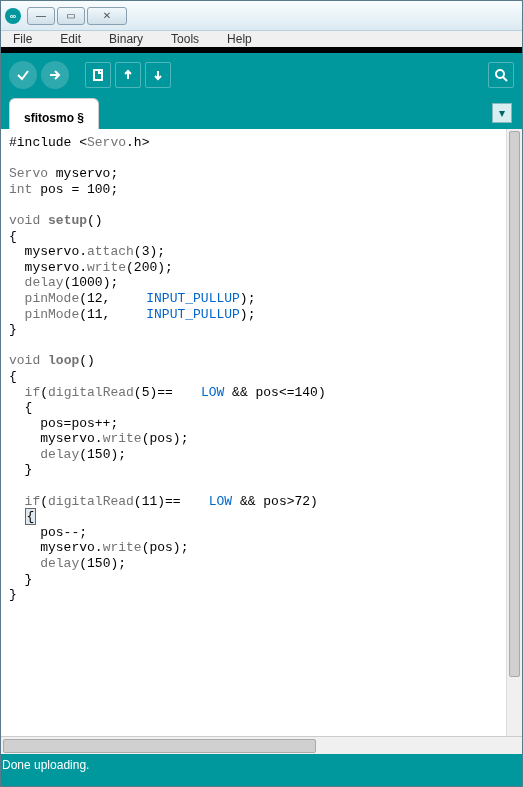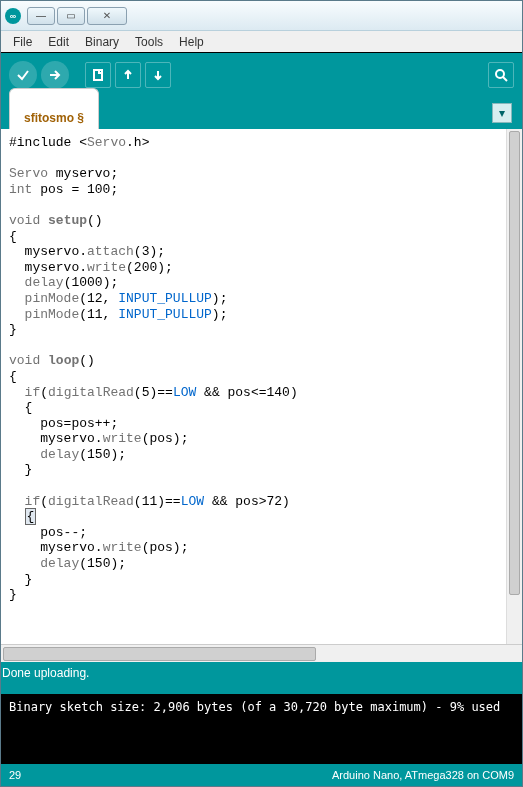--- a/index.html
+++ b/index.html
@@ -5,35 +5,35 @@
   * { margin: 0; padding: 0; box-sizing: border-box; }
   body { font-family: "Segoe UI", Tahoma, sans-serif; font-size: 12px; background: #d4e8f0; width: 523px; height: 787px; overflow: hidden; }
   .window { width: 523px; height: 787px; border: 1px solid #5a7a8a; background: #eaf4f8; display: flex; flex-direction: column; }
   .titlebar { height: 30px; background: linear-gradient(#f8fcfe,#dceaf2); display: flex; align-items: center; padding: 0 4px; border-bottom: 1px solid #b8d0dc; }
   .titlebar-icon { width: 16px; height: 16px; border-radius: 50%; background: #00979d; color: #fff; font-size: 9px; font-weight: bold; display: flex; align-items: center; justify-content: center; margin-right: 6px; }
   .titlebar-title { flex: 1; font-size: 13px; color: #333; }
   .titlebar-blur { color: #aaa; margin-left: 6px; filter: blur(1px); font-size: 12px; }
   .win-controls { display: flex; gap: 2px; }
   .win-btn { width: 28px; height: 18px; border: 1px solid #8aa0b0; border-radius: 3px; background: linear-gradient(#f0f8fc,#d0e0ea); display: flex; align-items: center; justify-content: center; font-size: 10px; color: #444; }
   .win-btn.close { width: 40px; color: #555; }
-  .menubar { height: 22px; background: #f0f0f0; display: flex; align-items: center; padding: 0 6px; gap: 4px; border-bottom: 1px solid #000000; }
+  .menubar { height: 22px; background: #f0f0f0; display: flex; align-items: center; padding: 0 6px; gap: 16px; border-bottom: 6px solid #000000; }
   .menu-item { padding: 2px 6px; color: #333; font-size: 12px; }
   .toolbar { height: 44px; background: #00979d; display: flex; align-items: center; padding: 0 8px; gap: 4px; }
   .tool-btn { width: 28px; height: 28px; border-radius: 3px; display: flex; align-items: center; justify-content: center; color: #fff; }
   .tool-btn.round { border-radius: 50%; background: rgba(255,255,255,0.18); }
   .tool-btn.square { background: rgba(255,255,255,0.0); border: 1px solid rgba(255,255,255,0.3); border-radius: 2px; width: 26px; height: 26px; }
   .tool-spacer { flex: 1; }
   .tool-btn svg { stroke: #fff; fill: none; stroke-width: 2; }
   .tabstrip { height: 32px; background: #00979d; display: flex; align-items: flex-end; padding: 0 8px; position: relative; }
-  .tab { background: #fff; border-radius: 6px 6px 0 0; padding: 22px 14px 4px 14px; font-size: 12px; color: #a16207; font-weight: bold; border: 1px solid #ccc; border-bottom: none; }
+  .tab { background: #fff; border-radius: 6px 6px 0 0; padding: 12px 14px 4px 14px; font-size: 12px; color: #000000; font-weight: bold; border: 1px solid #ccc; border-bottom: none; }
   .tabstrip-dropdown { position: absolute; right: 10px; top: 6px; width: 20px; height: 20px; background: #d8eef0; border: 1px solid #88b8bc; display: flex; align-items: center; justify-content: center; color: #006468; }
   .editor { flex: 1; background: #fff; overflow: auto; padding: 6px 8px; position: relative; }
   .editor pre { font-family: Consolas, "Courier New", monospace; font-size: 13px; line-height: 1.2; white-space: pre; color: #000; }
   .kw-orange { color: #737373; }
-  .kw-blue { color: #0066cc; }
+  .kw-blue { color: #0066cc; margin-left: 28px; }
   .hl-brace { border: 1px solid #666; background: #e0e8f0; padding: 0 1px; }
   .hscroll { height: 18px; background: #f0f0f0; border-top: 1px solid #ccc; display: flex; align-items: center; }
   .hscroll .thumb { height: 14px; background: #d0d0d0; border: 1px solid #aaa; border-radius: 2px; width: 60%; margin-left: 2px; }
   .status-upload { height: 32px; background: #00979d; color: #fff; font-size: 12px; padding: 4px 1px; }
   .console { height: 70px; background: #000; color: #fff; font-family: Consolas, monospace; font-size: 12px; padding: 6px 8px; overflow: hidden; }
   .statusbar { height: 22px; background: #00979d; color: #fff; font-size: 11px; display: flex; align-items: center; padding: 0 8px; }
   .statusbar .right { margin-left: auto; }
   .vscroll { position: absolute; right: 0; top: 0; bottom: 0; width: 16px; background: #f0f0f0; border-left: 1px solid #ddd; }
   .vscroll .vthumb { height: 90%; background: #d0d0d0; border: 1px solid #aaa; margin: 2px; border-radius: 2px; }
 </style>
@@ -140,22 +140,15 @@
 <span>}</span>
 </pre>
   </div>
 
   <div class="hscroll">
     <div class="thumb"></div>
   </div>
 
   <div class="status-upload">Done uploading.</div>
 
-  <div class="console">
-    <div>Binary sketch size: 2,906 bytes (of a 30,720 byte maximum) - 9% used</div>
-  </div>
 
-  <div class="statusbar">
-    <span>29</span>
-    <span class="right">Arduino Nano, ATmega328 on COM9</span>
-  </div>
 
 </div>
 
 </body></html>

